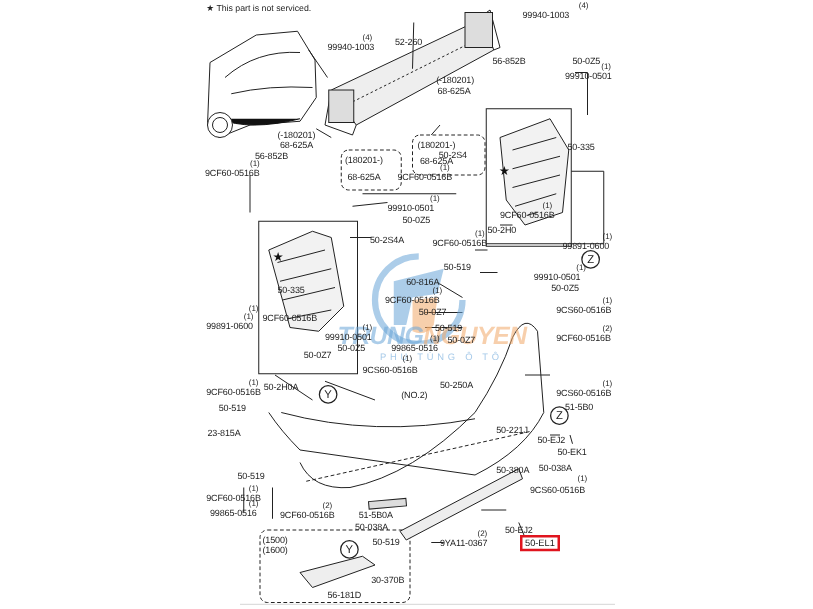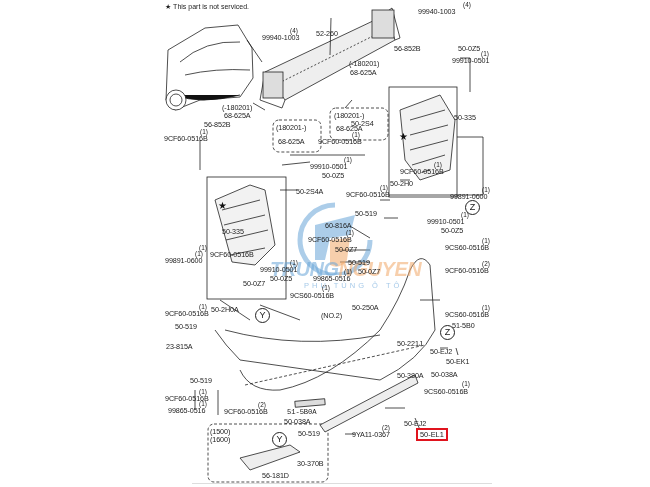--- a/index.html
+++ b/index.html
@@ -222,21 +222,21 @@
   <div class="qty" style="left:462px;top:380px;">(1)</div>
   <div class="lbl" style="left:424px;top:388px;">9CS60-0516B</div>
 
   <div class="qty" style="left:199px;top:388px;">(1)</div>
   <div class="lbl" style="left:165px;top:395px;">9CF60-0516B</div>
   <div class="qty" style="left:199px;top:400px;">(1)</div>
   <div class="lbl" style="left:168px;top:407px;">99865-0516</div>
 
   <div class="qty" style="left:258px;top:401px;">(2)</div>
   <div class="lbl" style="left:224px;top:408px;">9CF60-0516B</div>
-  <div class="lbl" style="left:287px;top:408px;font-family:Liberation Mono, monospace;">51-5B0A</div>
+  <div class="lbl" style="left:287px;top:408px;">51-5B0A</div>
   <div class="lbl" style="left:284px;top:418px;">50-038A</div>
   <div class="lbl" style="left:404px;top:420px;">50-EJ2</div>
 
   <div class="lbl" style="left:298px;top:430px;">50-519</div>
   <div class="qty" style="left:382px;top:424px;">(2)</div>
   <div class="lbl" style="left:352px;top:431px;">9YA11-0367</div>
 
   <div class="hl" style="left:416px;top:428px;">50-EL1</div>
 
   <div class="lbl" style="left:210px;top:428px;">(1500)</div>

